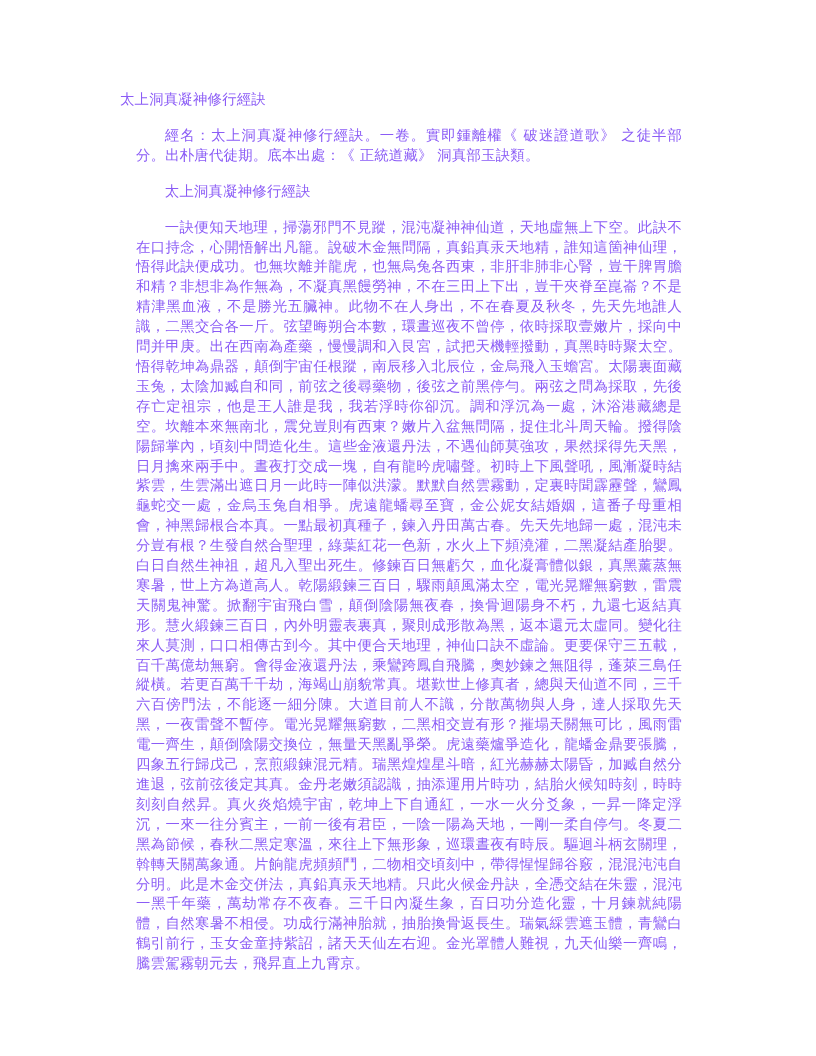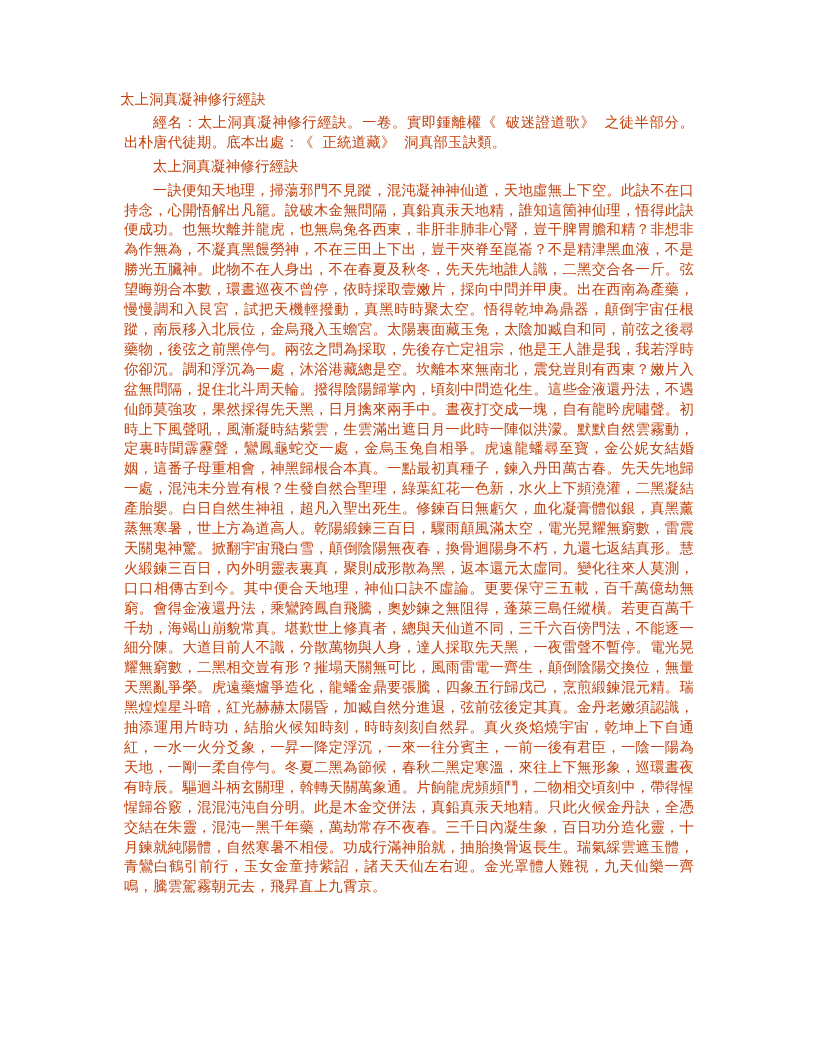--- a/index.html
+++ b/index.html
@@ -5,25 +5,25 @@
   html, body { margin: 0; padding: 0; background: #ffffff; }
   body { width: 816px; height: 1056px; position: relative; overflow: hidden; }
   .page {
     position: absolute;
     left: 120px;
     top: 90px;
     width: 578px;
     font-family: "DejaVu Serif", "Liberation Serif", serif;
     font-size: 14.4px;
     line-height: 19.9px;
-    color: #c2410c;
+    color: #8b5cf6;
     text-align: justify;
     letter-spacing: 0.2px;
   }
-  .para { margin: 4px; font-family: Liberation Mono, monospace; }
+  .para { margin: 16px; }
   .indent { text-indent: 28.8px; }
   .title { margin: 0; }
 </style>
 </head>
 <body>
 
 <div class="page">
   <p class="title">太上洞真凝神修行經訣</p>
   <p class="para indent">經名：太上洞真凝神修行經訣。一卷。實即鍾離權《 破迷證道歌》 之徒半部分。出朴唐代徒期。底本出處：《 正統道藏》 洞真部玉訣類。</p>
   <p class="para indent">太上洞真凝神修行經訣</p>

